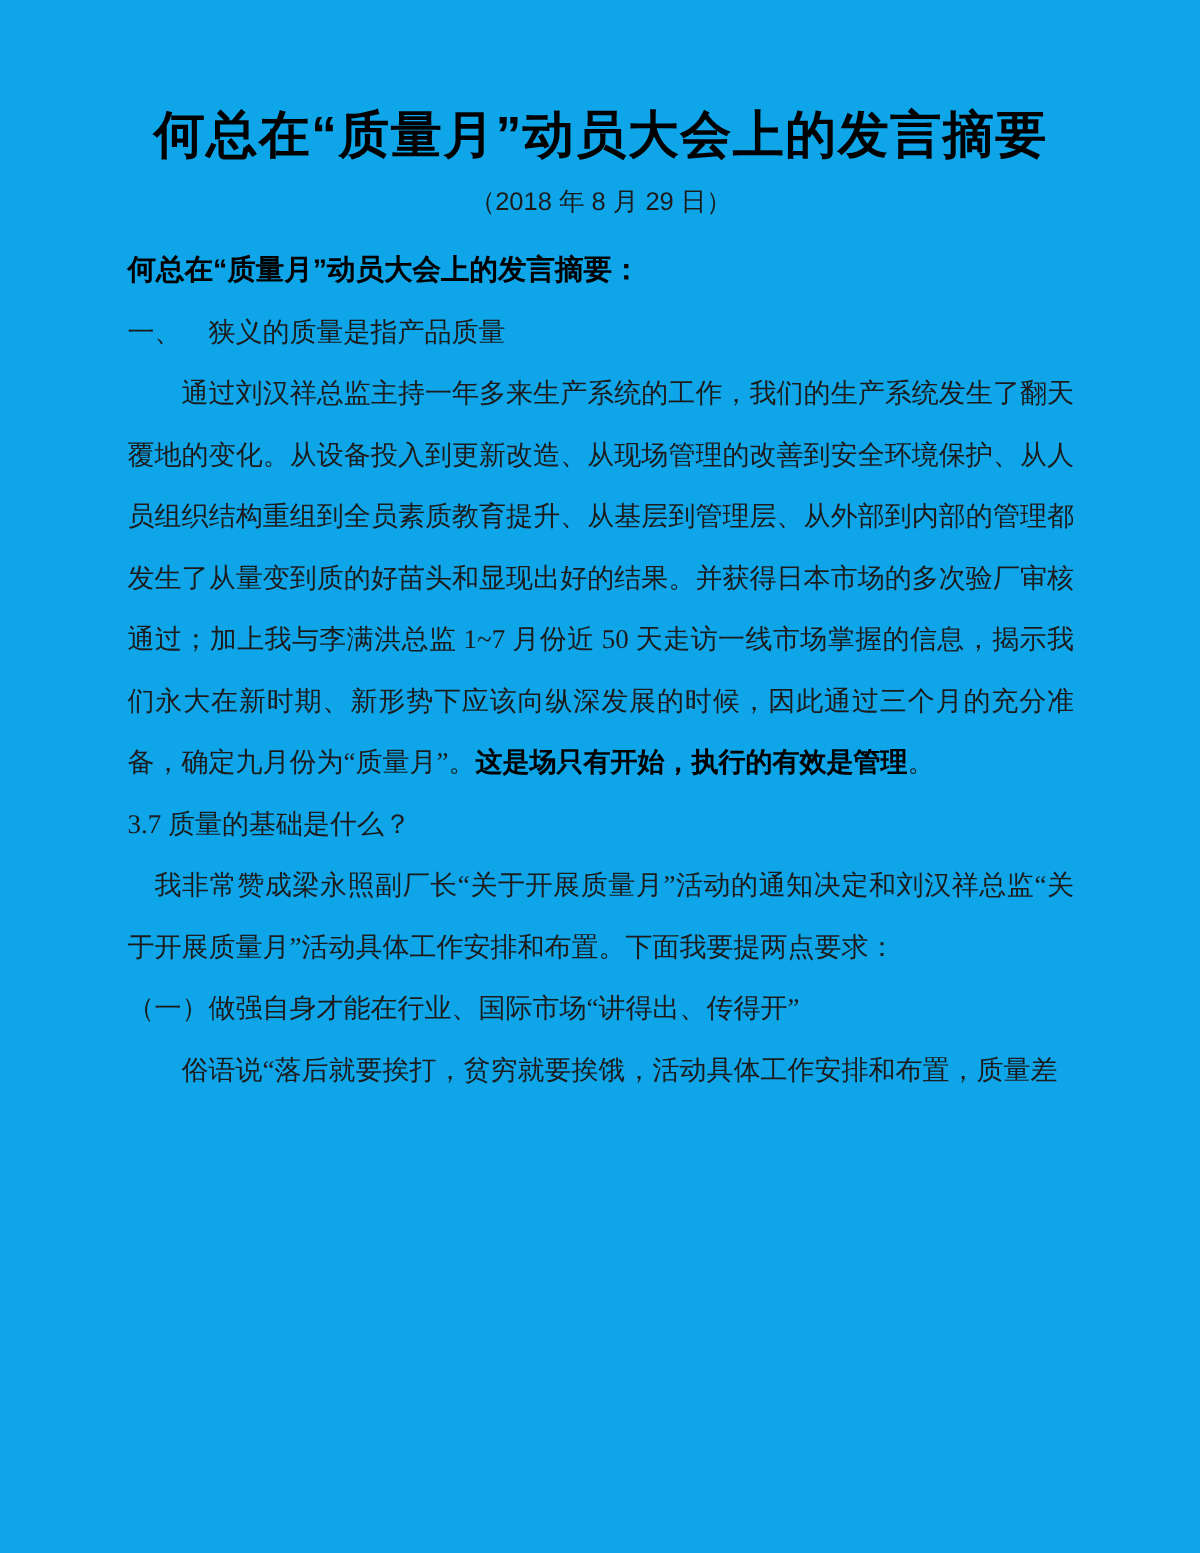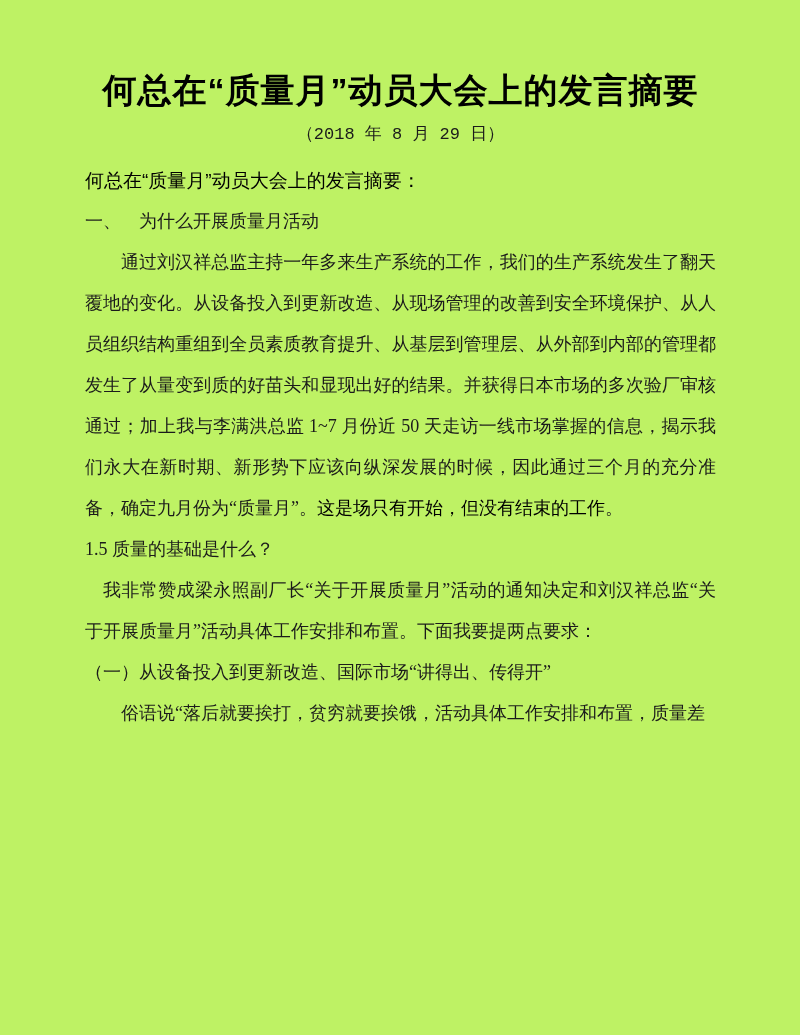--- a/index.html
+++ b/index.html
@@ -11,33 +11,33 @@
     width: 800px;
     height: 1035px;
     overflow: hidden;
     color: #1b1b1b;
   }
   .page {
     box-sizing: border-box;
     width: 800px;
     height: 1035px;
     padding: 66px 84px 0 85px;
-    background: #bef264;
+    background: #0ea5e9;
   }
   .doc-title {
     font-family: "Liberation Sans", "DejaVu Sans", sans-serif;
     font-weight: bold;
     font-size: 34px;
     line-height: 48px;
     text-align: center;
     color: #000000;
     letter-spacing: 1px;
   }
   .doc-date {
-    font-family: Liberation Mono, monospace;
+    font-family: Liberation Sans, sans-serif;
     font-size: 17px;
     line-height: 30px;
     text-align: center;
     color: #1b1b1b;
     margin-top: 6px;
   }
   .doc-body {
     margin-top: 10px;
   }
   .doc-body p {
@@ -52,32 +52,32 @@
     font-family: "Liberation Sans", "DejaVu Sans", sans-serif;
     font-weight: bold;
     font-size: 19px;
     text-align: left;
     color: #000000;
   }
   .doc-body p.indent-1 { text-indent: 1em; font-family: Liberation Serif, serif; }
   .doc-body p.indent-2 { text-indent: 2em; }
   .run-b {
     font-family: "Liberation Sans", "DejaVu Sans", sans-serif;
-    font-weight: 400;
+    font-weight: 700;
     color: #000000;
   }
 </style>
 </head>
 <body>
 
 <div class="page">
   <div class="doc-title">何总在“质量月”动员大会上的发言摘要</div>
   <div class="doc-date">（2018 年 8 月 29 日）</div>
   <div class="doc-body" id="doc-body">
       <p class="subtitle-bold"><span class="run-b">何总在“质量月”动员大会上的发言摘要：</span></p>
-      <p class=""><span>一、　为什么开展质量月活动</span></p>
-      <p class=" indent-2"><span>通过刘汉祥总监主持一年多来生产系统的工作，我们的生产系统发生了翻天覆地的变化。从设备投入到更新改造、从现场管理的改善到安全环境保护、从人员组织结构重组到全员素质教育提升、从基层到管理层、从外部到内部的管理都发生了从量变到质的好苗头和显现出好的结果。并获得日本市场的多次验厂审核通过；加上我与李满洪总监 1~7 月份近 50 天走访一线市场掌握的信息，揭示我们永大在新时期、新形势下应该向纵深发展的时候，因此通过三个月的充分准备，确定九月份为“质量月”。</span><span class="run-b">这是场只有开始，但没有结束的工作</span><span>。</span></p>
-      <p class=""><span>1.5 质量的基础是什么？</span></p>
+      <p class=""><span>一、　狭义的质量是指产品质量</span></p>
+      <p class=" indent-2"><span>通过刘汉祥总监主持一年多来生产系统的工作，我们的生产系统发生了翻天覆地的变化。从设备投入到更新改造、从现场管理的改善到安全环境保护、从人员组织结构重组到全员素质教育提升、从基层到管理层、从外部到内部的管理都发生了从量变到质的好苗头和显现出好的结果。并获得日本市场的多次验厂审核通过；加上我与李满洪总监 1~7 月份近 50 天走访一线市场掌握的信息，揭示我们永大在新时期、新形势下应该向纵深发展的时候，因此通过三个月的充分准备，确定九月份为“质量月”。</span><span class="run-b">这是场只有开始，执行的有效是管理</span><span>。</span></p>
+      <p class=""><span>3.7 质量的基础是什么？</span></p>
       <p class=" indent-1"><span>我非常赞成梁永照副厂长“关于开展质量月”活动的通知决定和刘汉祥总监“关于开展质量月”活动具体工作安排和布置。下面我要提两点要求：</span></p>
-      <p class=""><span>（一）从设备投入到更新改造、国际市场“讲得出、传得开”</span></p>
+      <p class=""><span>（一）做强自身才能在行业、国际市场“讲得出、传得开”</span></p>
       <p class=" indent-2"><span>俗语说“落后就要挨打，贫穷就要挨饿，活动具体工作安排和布置，质量差</span></p>
     </div>
 </div>
 
 </body></html>

